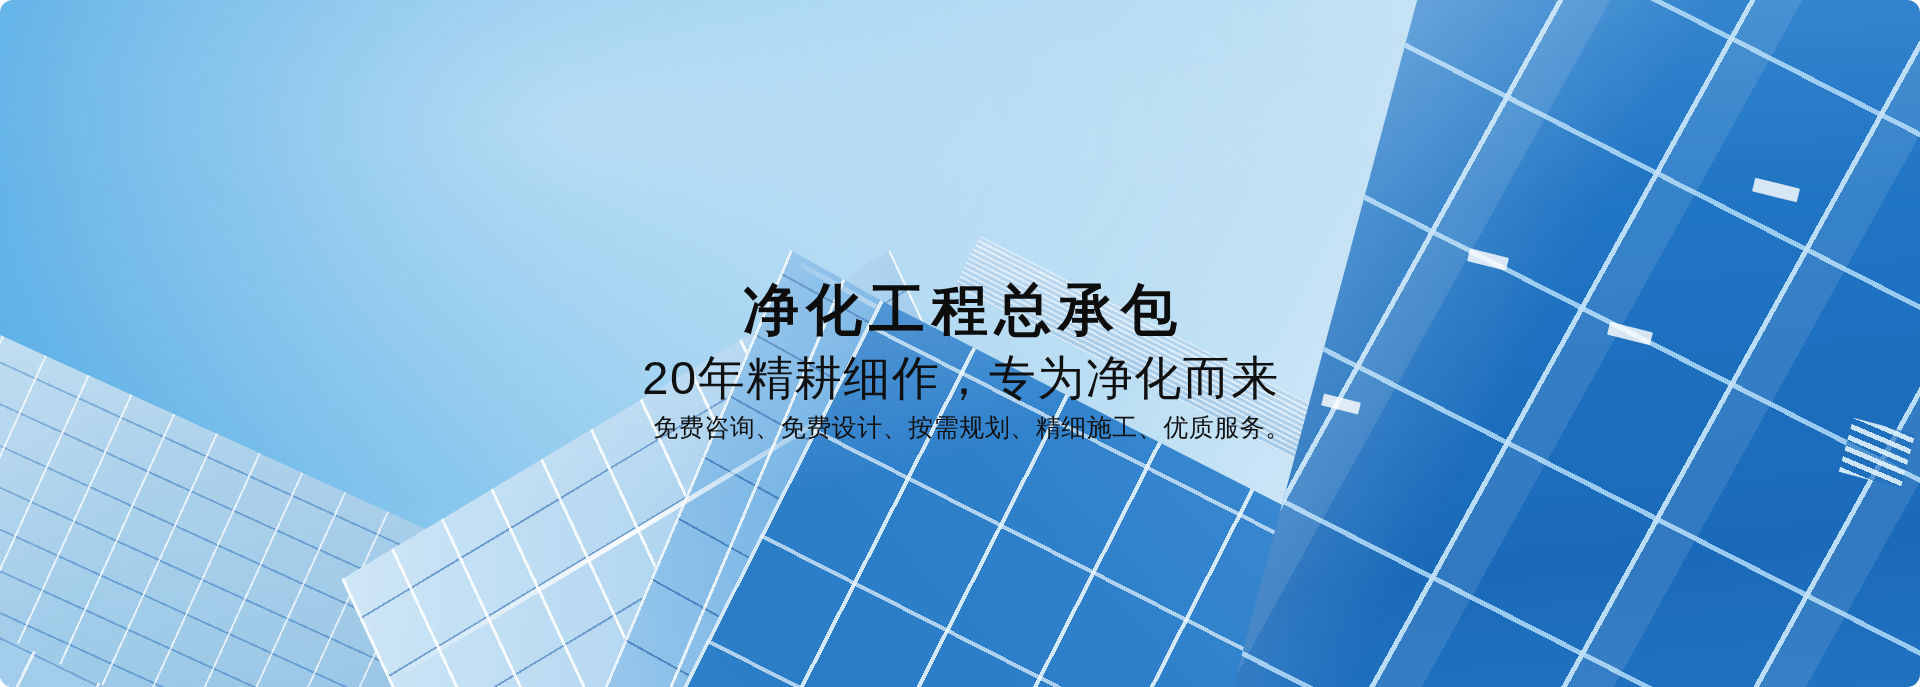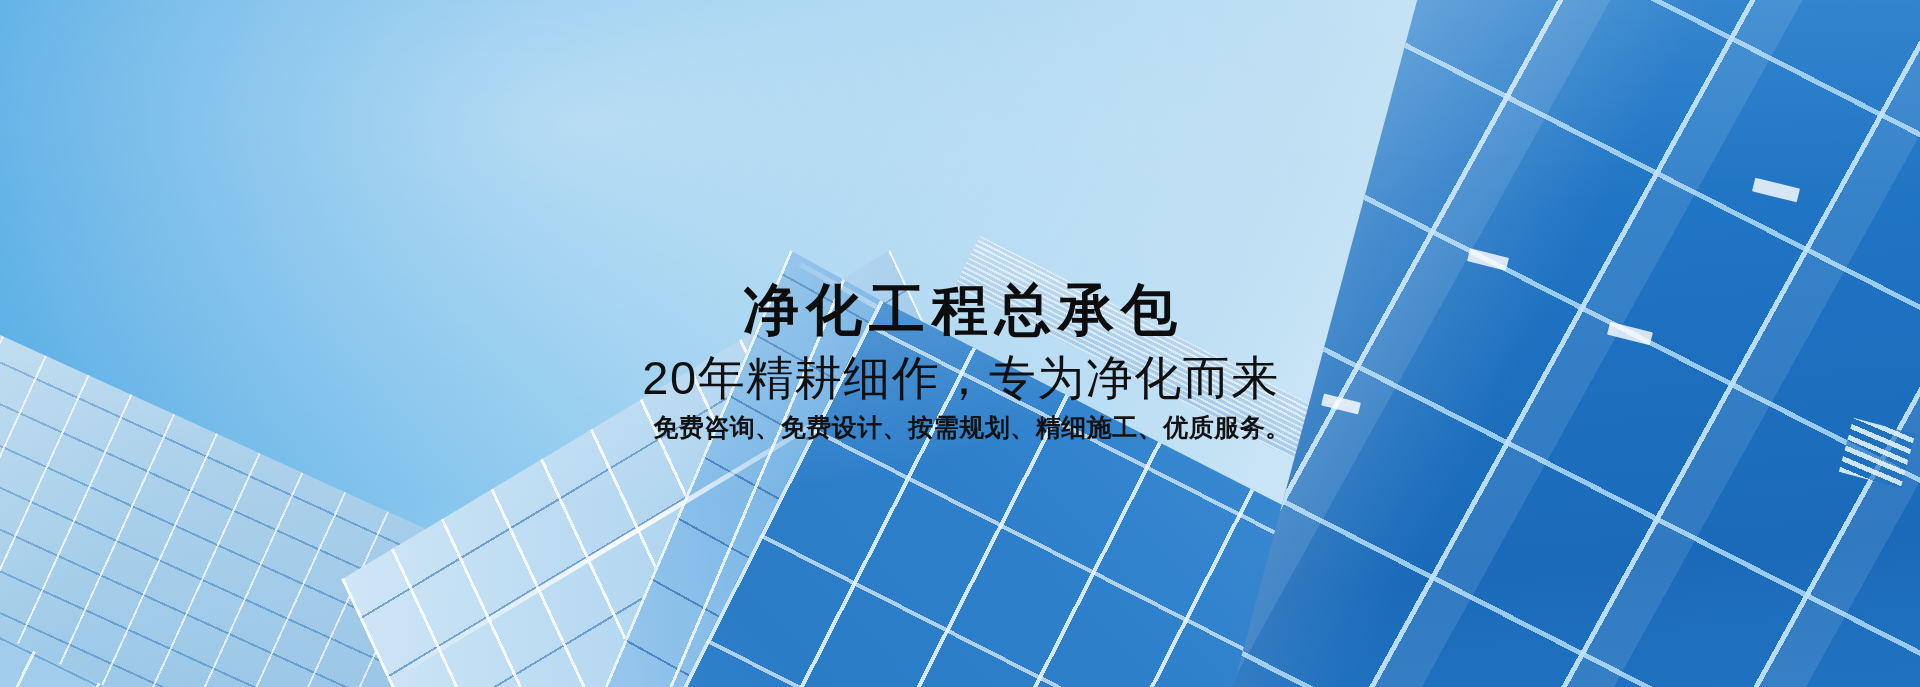--- a/index.html
+++ b/index.html
@@ -18,20 +18,21 @@
     height: 687px;
     overflow: hidden;
     background: linear-gradient(118deg,
         #4ea9e4 0%,
         #69b6e8 16%,
         #8dc9ee 34%,
         #b2daf2 52%,
         #cbe5f6 68%,
         #dcecf8 84%,
         #e7f1fa 100%);
+    border-radius: 13px;
   }
 
   .layer { position: absolute; top: 0; left: 0; width: 1920px; height: 687px; }
 
   
   #bldg-left {
     position: absolute;
     left: -340px; top: 180px;
     width: 1180px; height: 900px;
     transform: rotate(24.5deg);
@@ -232,21 +233,21 @@
     color: #101010;
     line-height: 1.05;
     white-space: nowrap;
     padding-left: 2px;
     text-align: right;
   }
 
   #tagline {
     margin-top: 11px;
     font-size: 25px;
-    font-weight: 700;
+    font-weight: 400;
     letter-spacing: .5px;
     color: #121212;
     line-height: 1.1;
     white-space: nowrap;
     margin-left: 24px;
   }
 </style>
 </head>
 <body>
 

